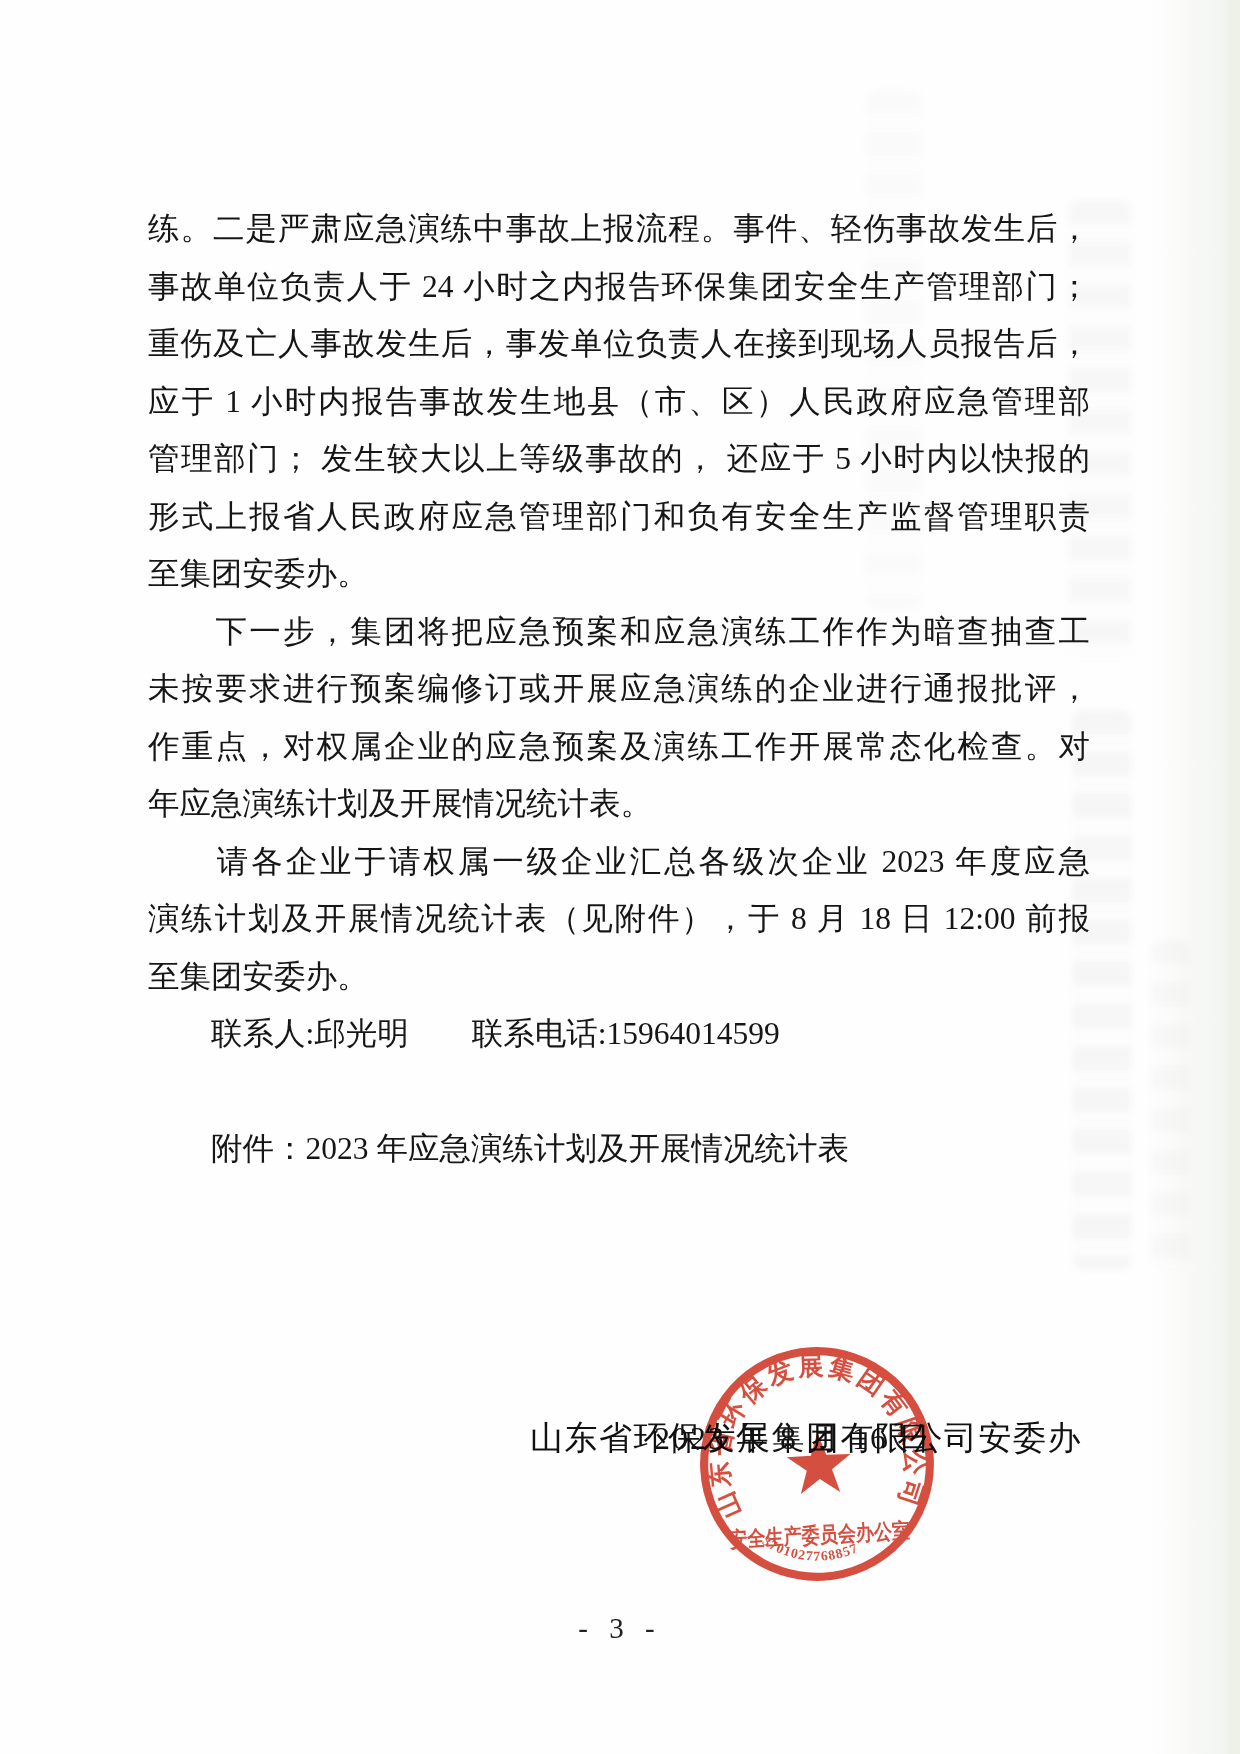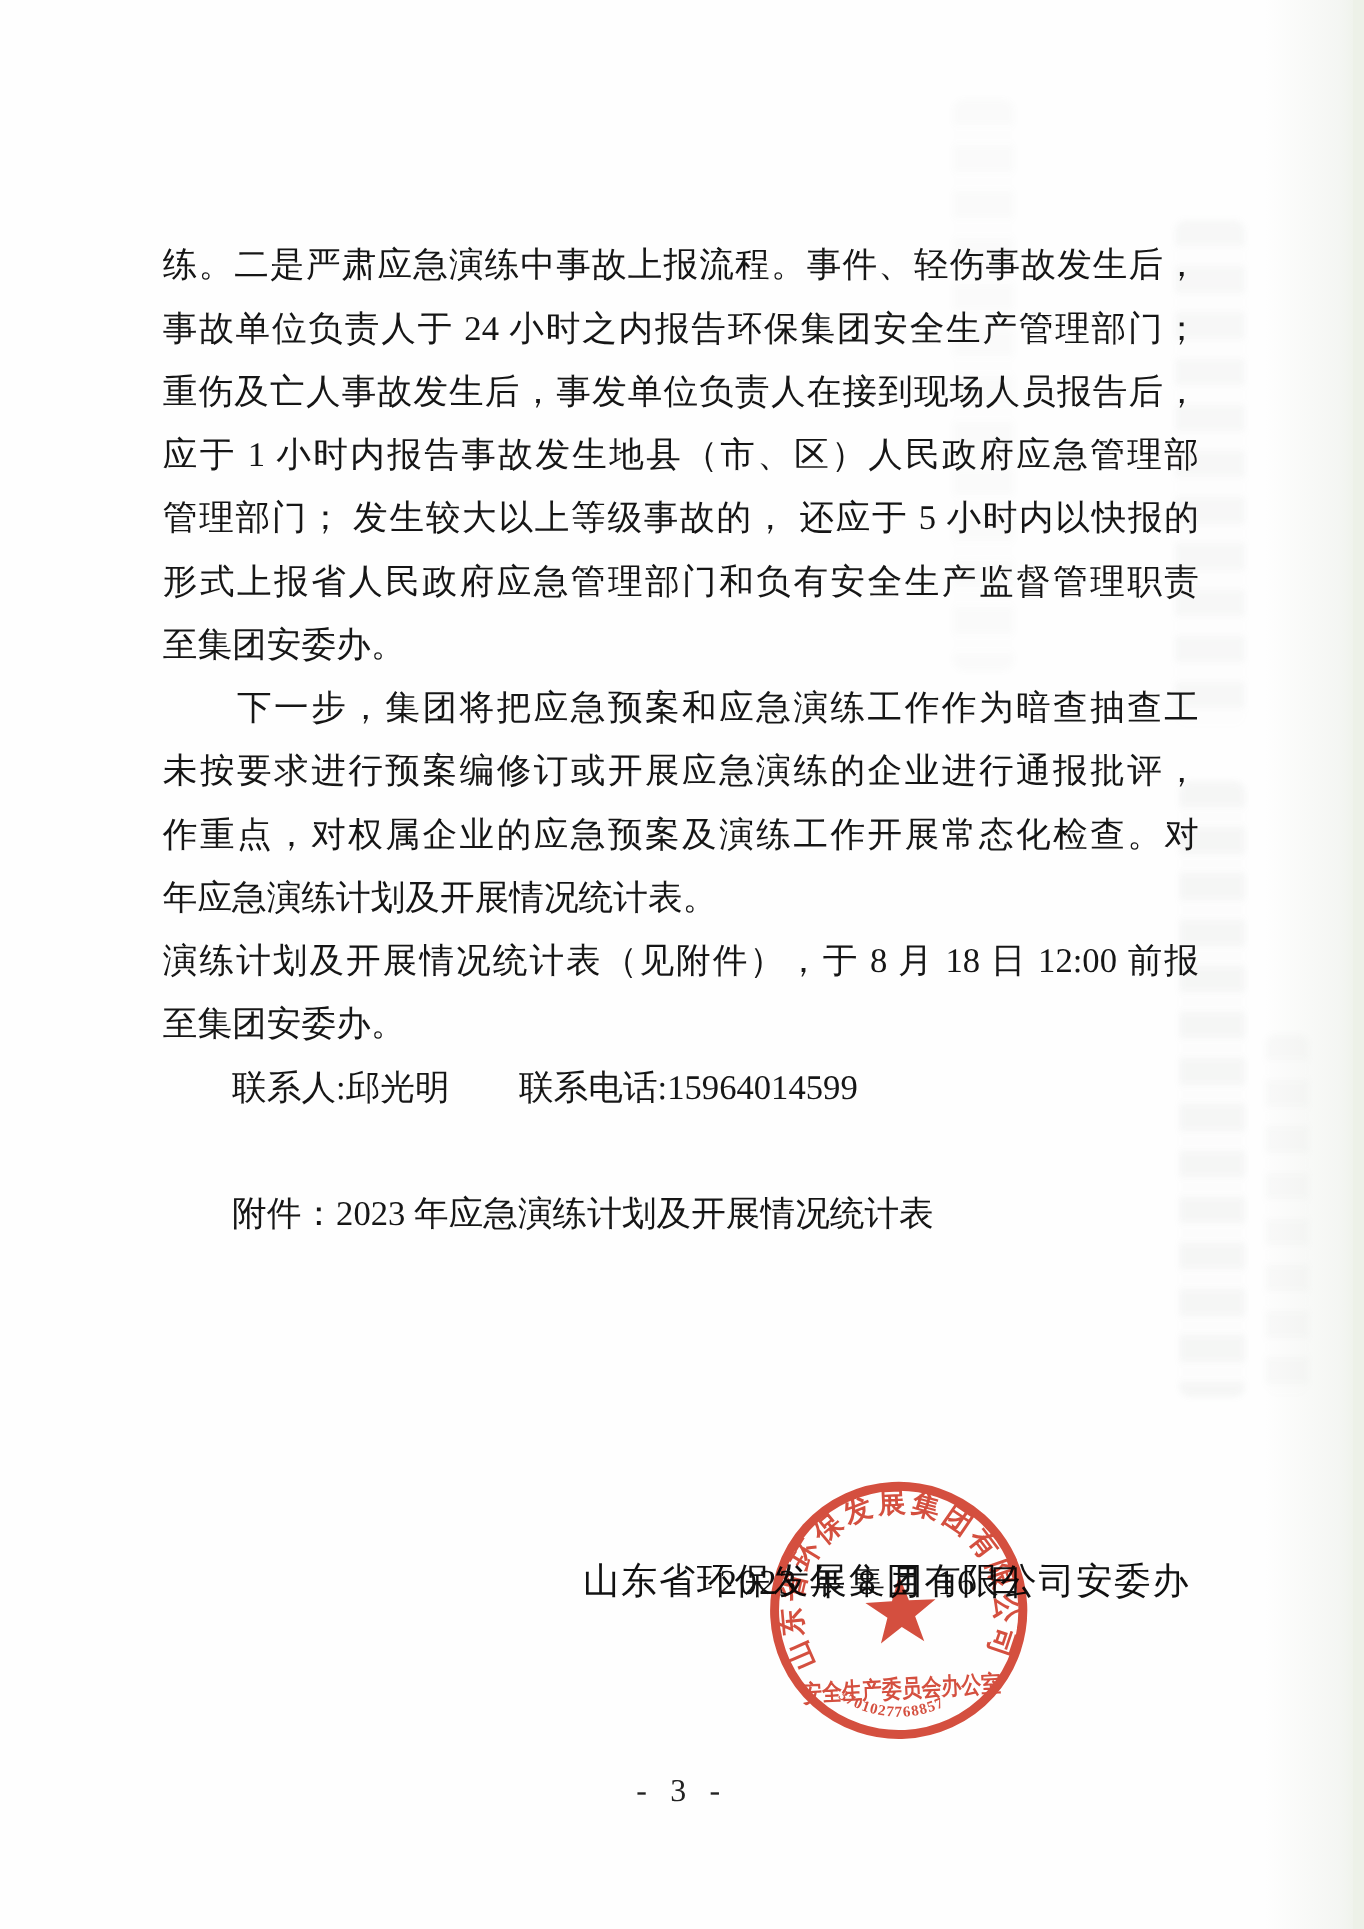--- a/index.html
+++ b/index.html
@@ -41,21 +41,21 @@
     pointer-events: none;
   }
   .a1 { left: 1068px; top: 200px;  width: 64px; height: 460px; opacity: .55; }
   .a2 { left: 1072px; top: 710px;  width: 60px; height: 560px; opacity: .65; }
   .a3 { left: 866px;  top: 90px;   width: 56px; height: 520px; opacity: .30; }
   .a4 { left: 1150px; top: 940px;  width: 40px; height: 330px; opacity: .40; }
 
   
   .doc-body {
     position: absolute;
-    left: 148px; top: 212px;
+    left: 148px; top: 200px;
     width: 942px;
     font-size: 31.5px;
     color: #161616;
   }
   .line {
     height: 57.5px;
     line-height: 57.5px;
     overflow: visible;
     white-space: pre-wrap;
   }
@@ -124,20 +124,21 @@
     <div class="line j">事故单位负责人于 24 小时之内报告环保集团安全生产管理部门；</div>
     <div class="line j">重伤及亡人事故发生后，事发单位负责人在接到现场人员报告后，</div>
     <div class="line j">应于 1 小时内报告事故发生地县（市、区）人民政府应急管理部</div>
     <div class="line j">管理部门； 发生较大以上等级事故的， 还应于 5 小时内以快报的</div>
     <div class="line j">形式上报省人民政府应急管理部门和负有安全生产监督管理职责</div>
     <div class="line">至集团安委办。</div>
     <div class="line j">　　下一步，集团将把应急预案和应急演练工作作为暗查抽查工</div>
     <div class="line j">未按要求进行预案编修订或开展应急演练的企业进行通报批评，</div>
     <div class="line j">作重点，对权属企业的应急预案及演练工作开展常态化检查。对</div>
     <div class="line">年应急演练计划及开展情况统计表。</div>
+    <div class="line j">　　请各企业于请权属一级企业汇总各级次企业 2023 年度应急</div>
     <div class="line j">演练计划及开展情况统计表（见附件），于 8 月 18 日 12:00 前报</div>
     <div class="line">至集团安委办。</div>
     <div class="line">　　联系人:邱光明　　联系电话:15964014599</div>
     <div class="line"></div>
     <div class="line">　　附件：2023 年应急演练计划及开展情况统计表</div>
   </div>
 
   <div class="sig-line">山东省环保发展集团有限公司安委办</div>
   <div class="date-line">2023 年 8 月 16 日</div>
   <div class="page-number">- 3 -</div>

